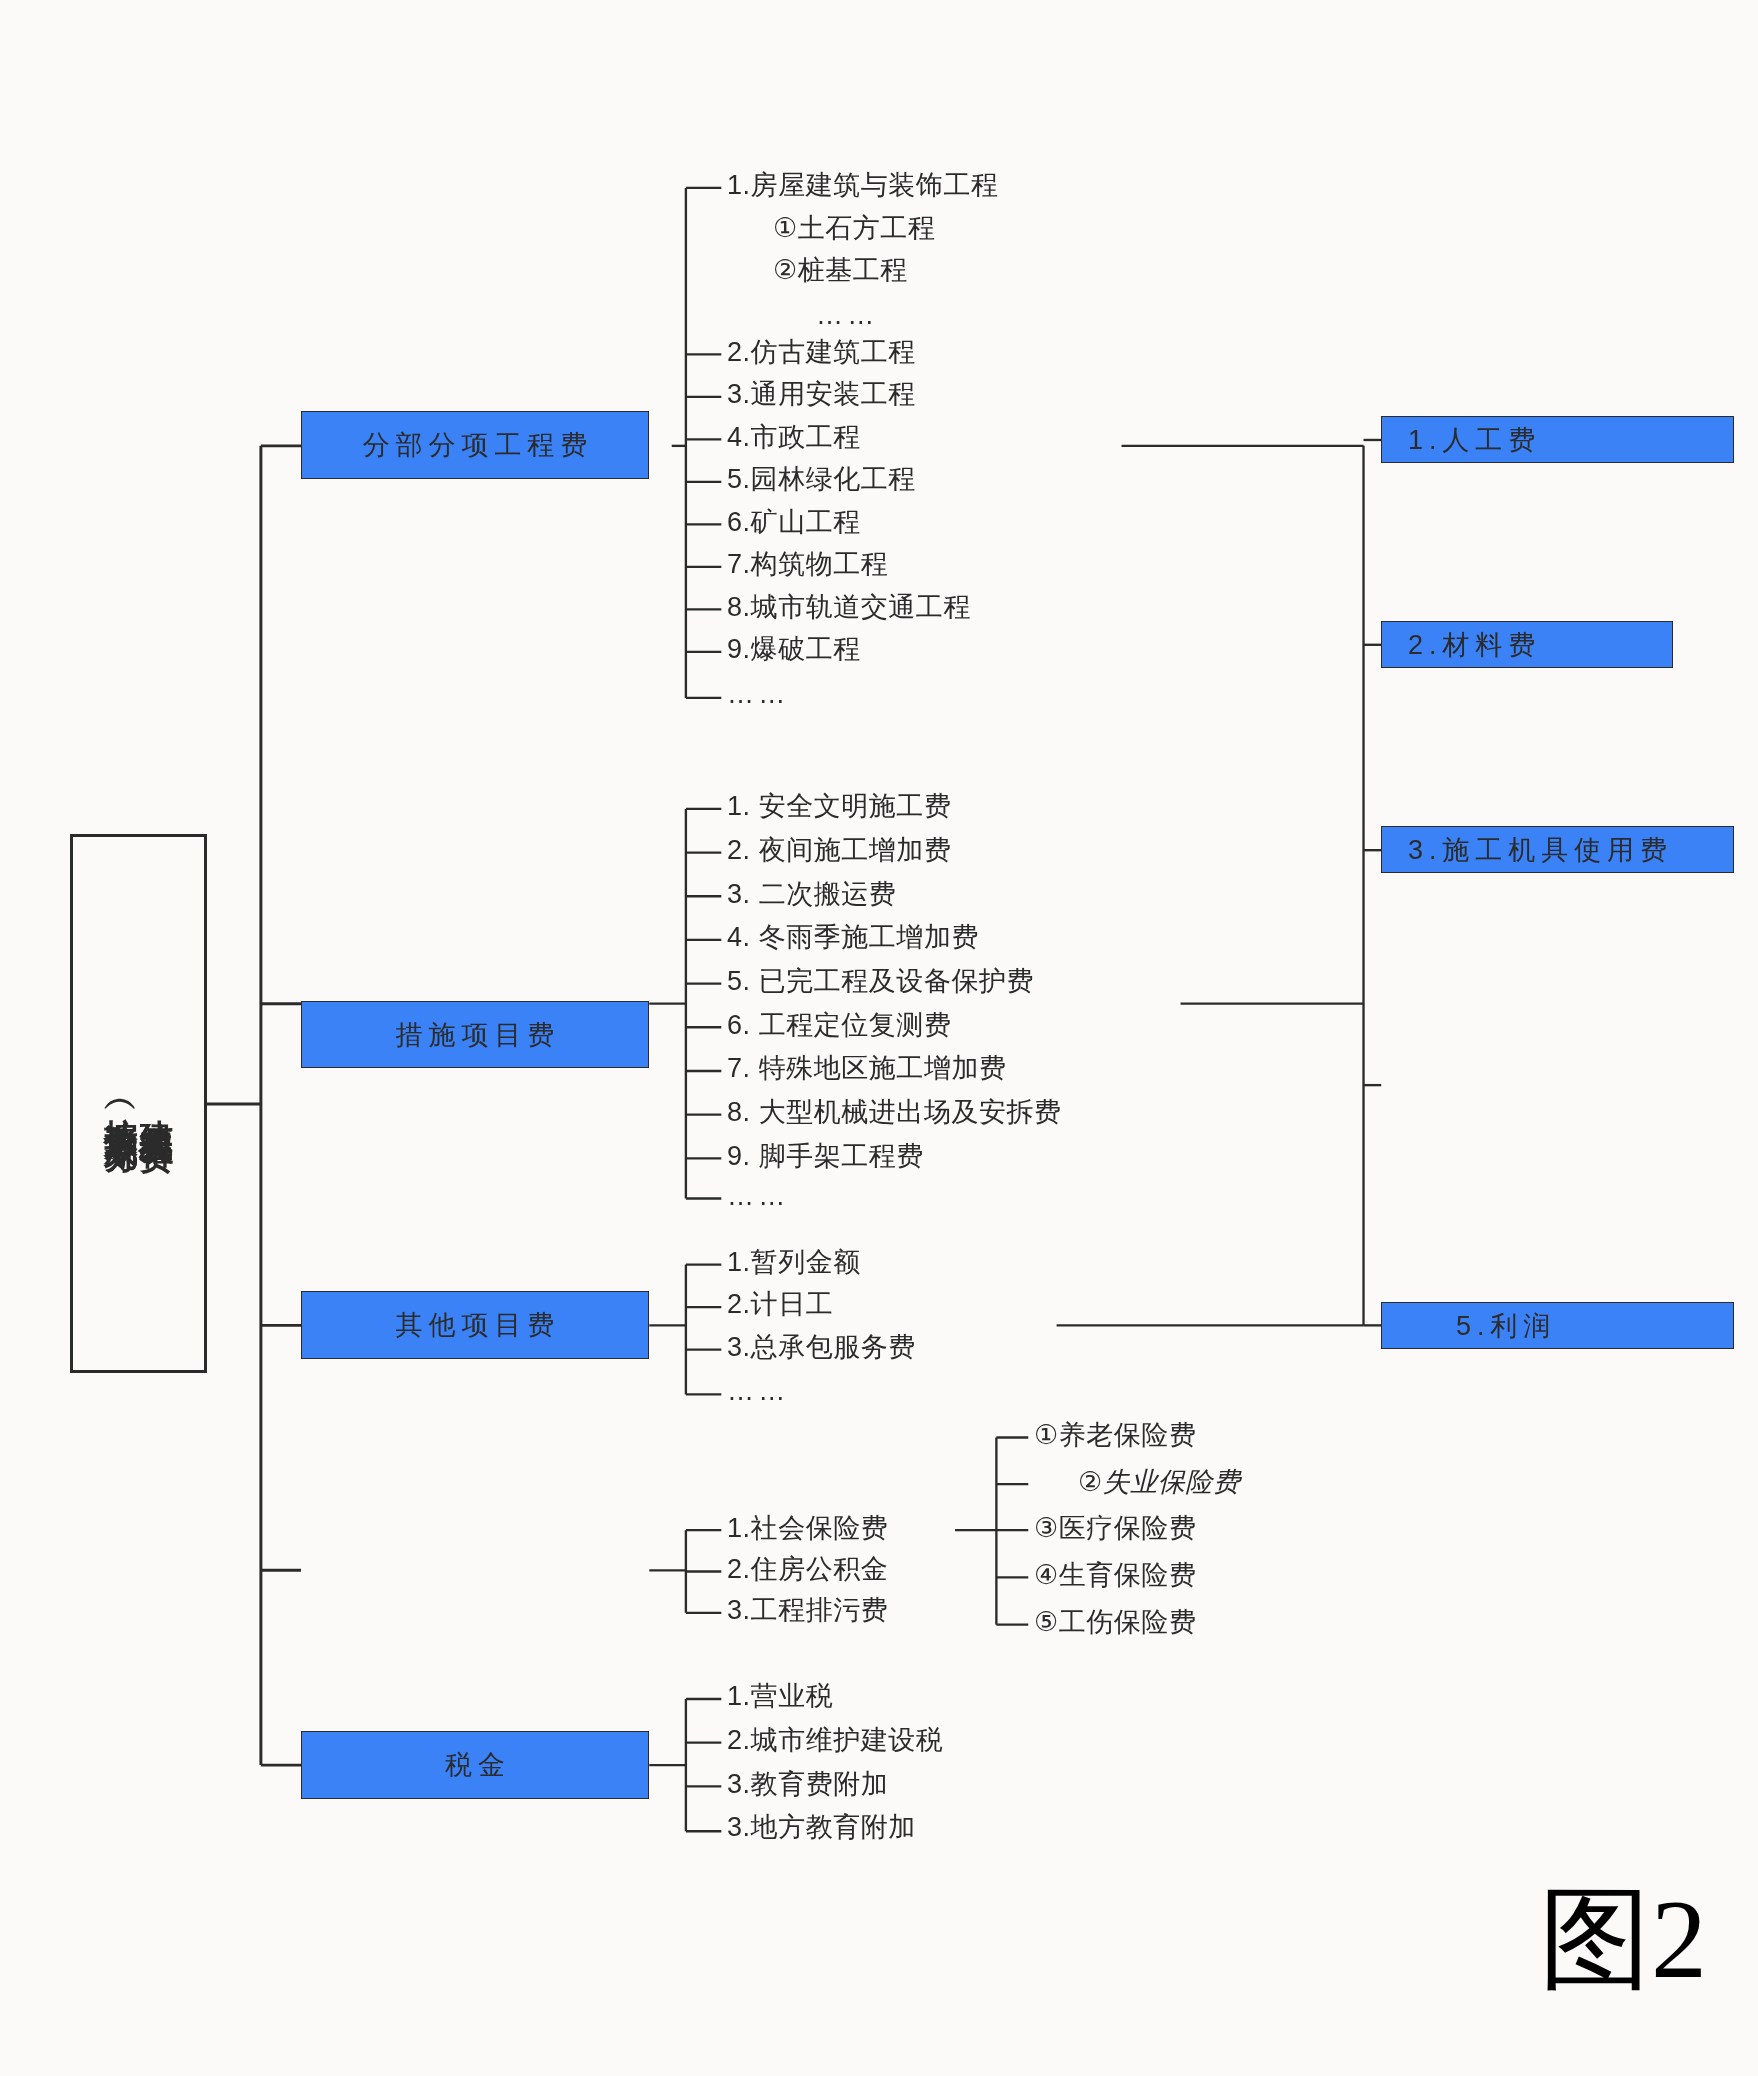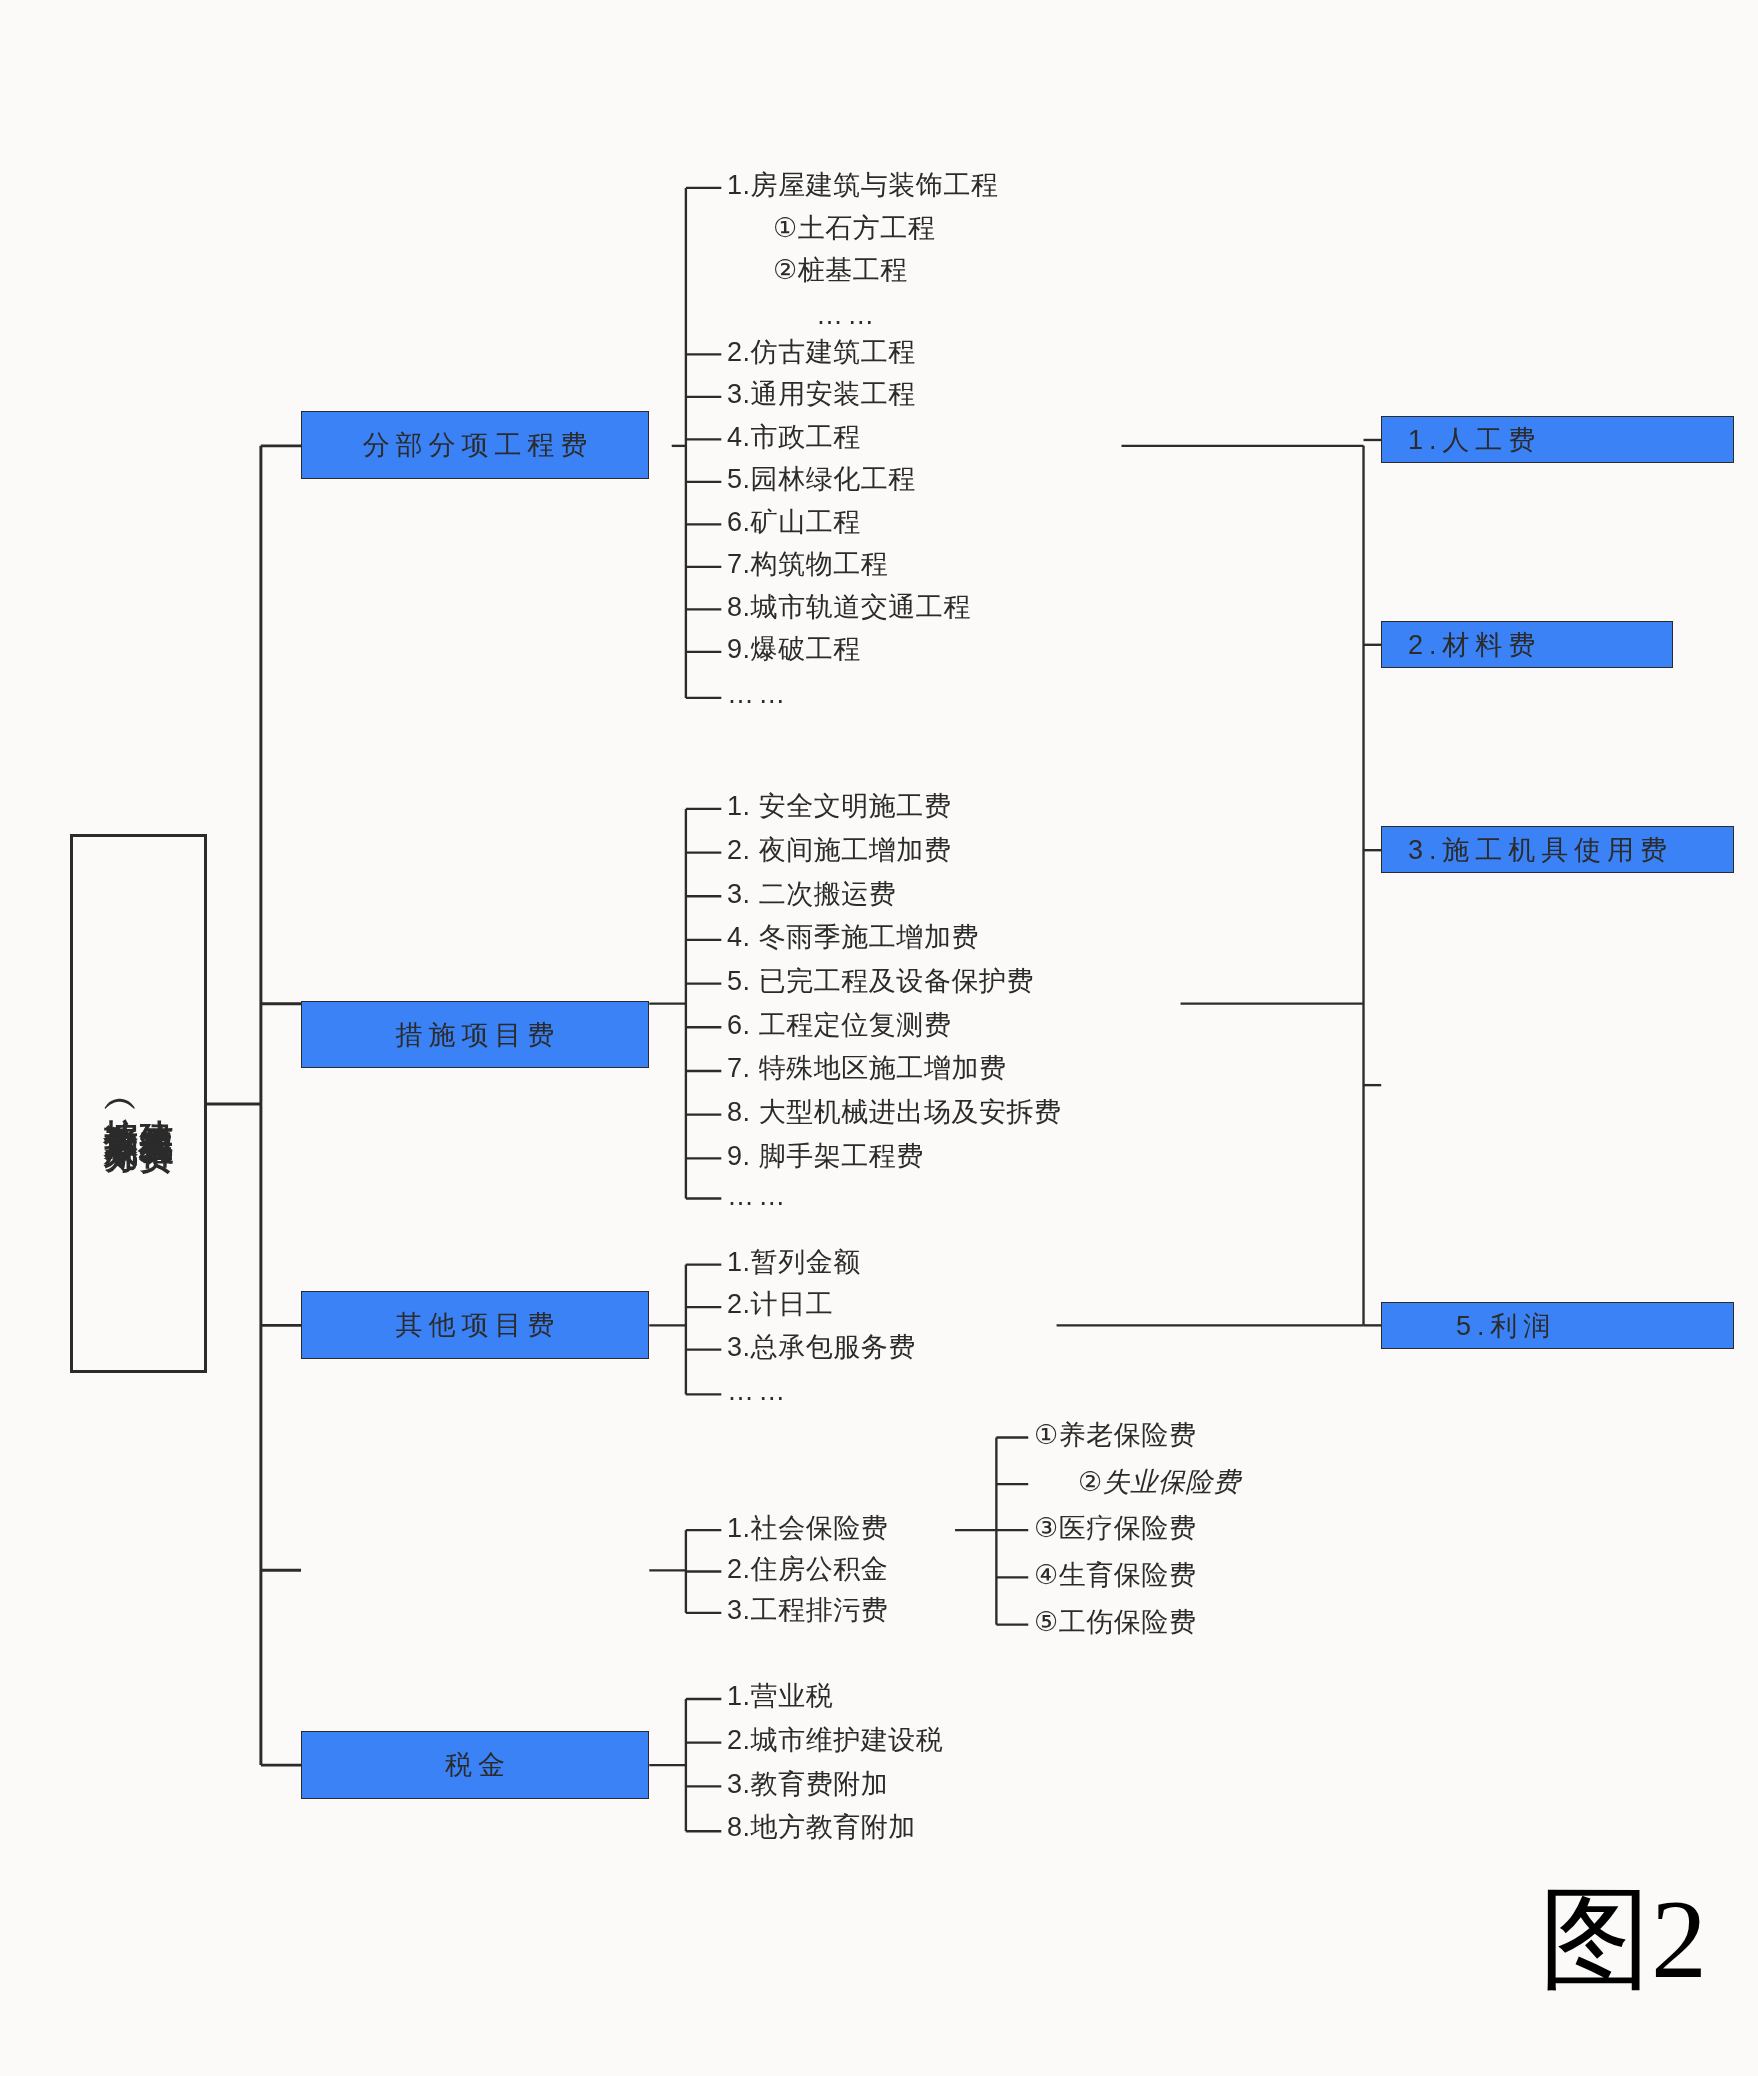--- a/index.html
+++ b/index.html
@@ -162,21 +162,21 @@
 
   <div class="leaf" style="left:1034px;top:1422px;">①养老保险费</div>
   <div class="leaf" style="left:1078px;top:1469px;font-style:italic;">②失业保险费</div>
   <div class="leaf" style="left:1034px;top:1515px;">③医疗保险费</div>
   <div class="leaf" style="left:1034px;top:1562px;">④生育保险费</div>
   <div class="leaf" style="left:1034px;top:1609px;">⑤工伤保险费</div>
 
   <div class="leaf" style="left:727px;top:1683px;">1.营业税</div>
   <div class="leaf" style="left:727px;top:1727px;">2.城市维护建设税</div>
   <div class="leaf" style="left:727px;top:1771px;">3.教育费附加</div>
-  <div class="leaf" style="left:727px;top:1814px;">8.地方教育附加</div>
+  <div class="leaf" style="left:727px;top:1814px;">3.地方教育附加</div>
 
   <div class="node" style="left:1381px;top:416px;width:353px;height:47px;">
     <span class="rightlab" style="margin-right:auto;margin-left:20px;">1.人工费</span>
   </div>
   <div class="node" style="left:1381px;top:621px;width:292px;height:47px;">
     <span class="rightlab" style="margin-right:auto;margin-left:20px;">2.材料费</span>
   </div>
   <div class="node" style="left:1381px;top:826px;width:353px;height:47px;">
     <span class="rightlab" style="margin-right:auto;margin-left:20px;text-align:right;">3.施工机具使用费</span>
   </div>

